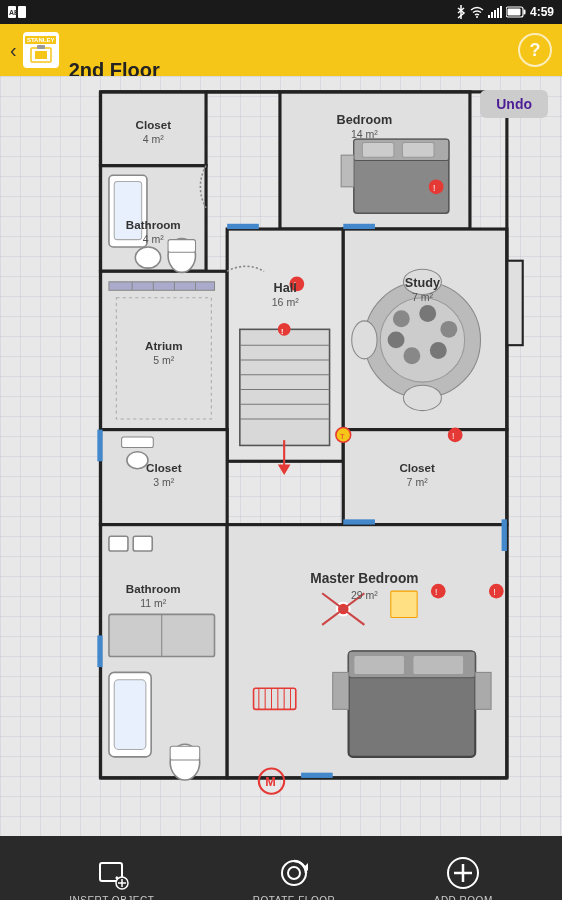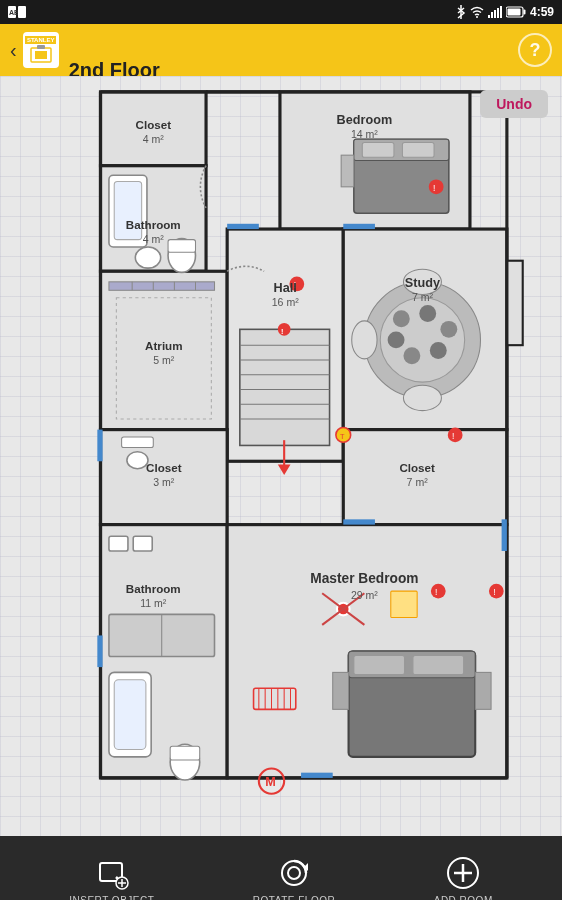--- a/index.html
+++ b/index.html
@@ -99,21 +99,21 @@
     
     .undo-btn {
       position: absolute;
       top: 14px;
       right: 14px;
       background: #ccc;
       border-radius: 6px;
       padding: 6px 16px;
       font-size: 14px;
       font-weight: bold;
-      color: #be185d;
+      color: #4c1d95;
       cursor: pointer;
       z-index: 10;
     }
 
     
     #floorplan-svg {
       position: absolute;
       top: 0; left: 0;
       width: 100%; height: 100%;
     }

